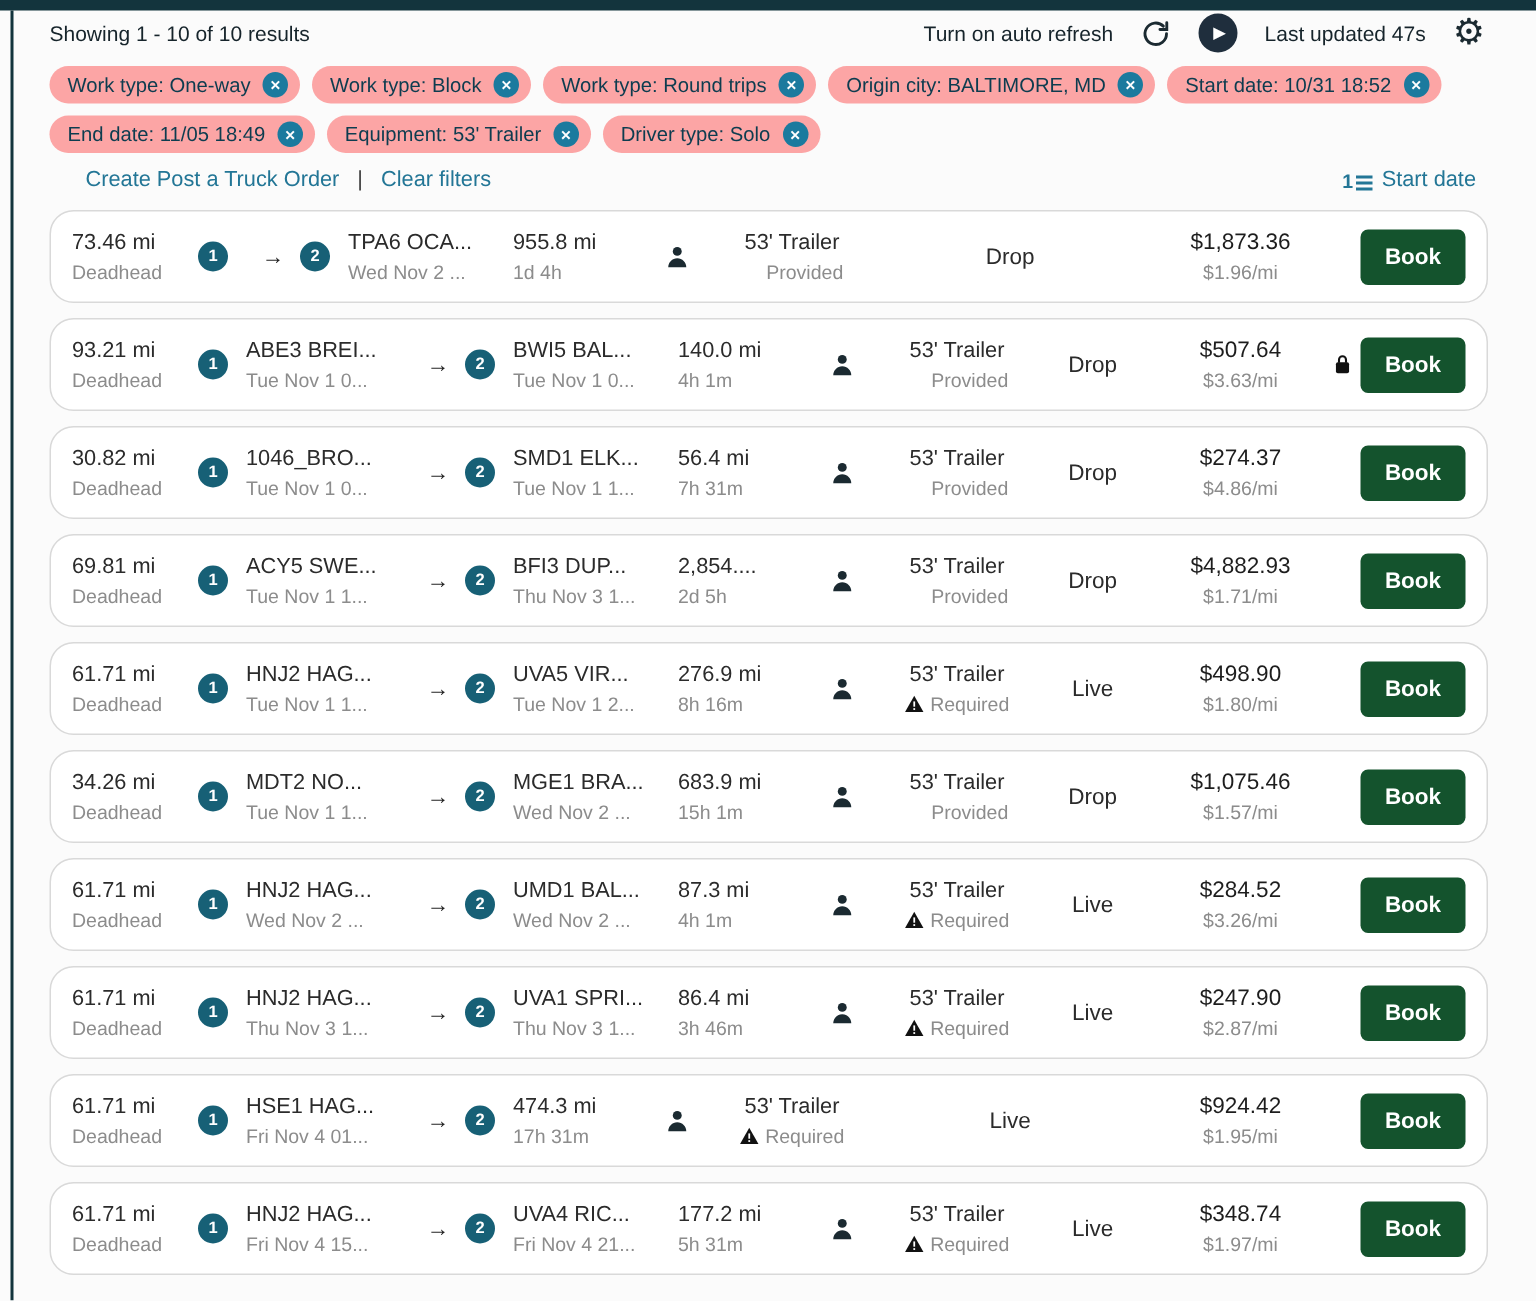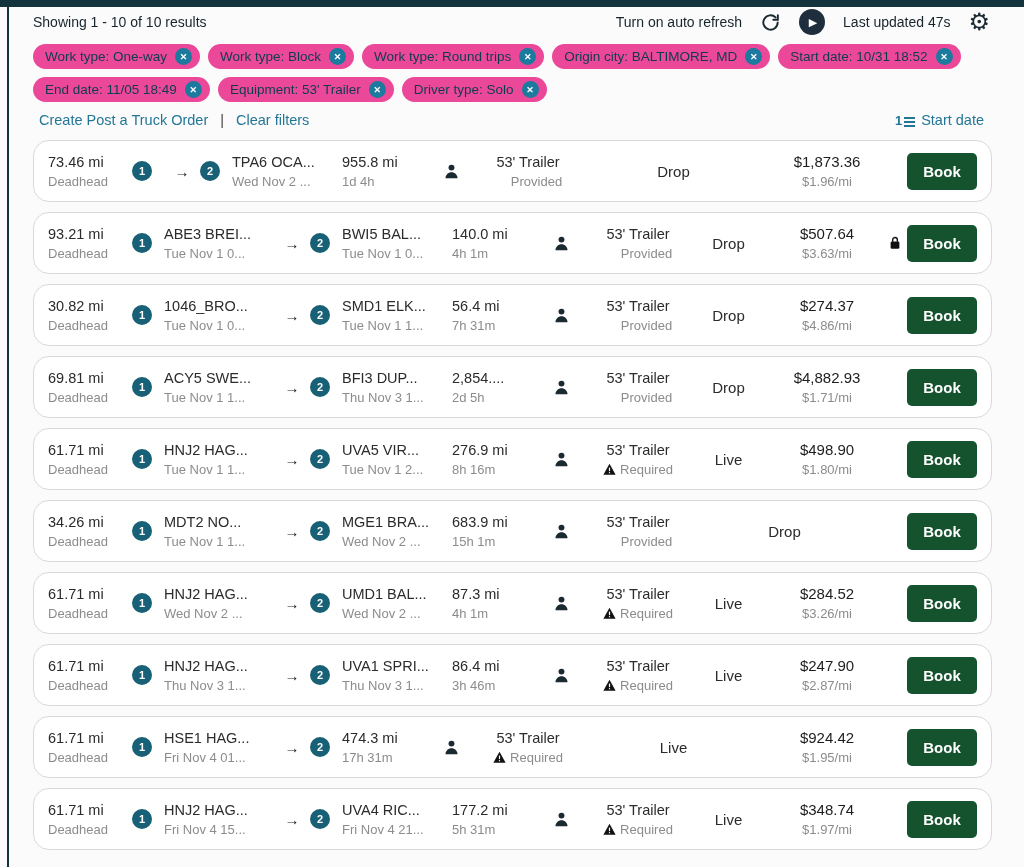--- a/index.html
+++ b/index.html
@@ -20,28 +20,28 @@
   .showing { font-size:14px; color:#16242b; }
   .hdr-controls { display:flex; align-items:center; gap:18px; margin-right:2px;margin-left:36px; }
   .hdr-controls .txt { font-size:14px; color:#16242b; cursor:pointer; }
   .icon-btn { display:inline-flex; align-items:center; justify-content:center; cursor:pointer; }
   .play-btn { width:26px; height:26px; border-radius:50%; background:#1f2e3d; display:flex; align-items:center; justify-content:center; cursor:pointer; }
   .play-btn .tri { color:#fff; font-size:11px; line-height:1; margin-left:2px; }
   .gear { font-size:24px; color:#1b2a31; line-height:1; cursor:pointer; }
 
   
   .chips { display:flex; flex-wrap:wrap; gap:8px 8px; margin-top:8px; max-width:945px; }
-  .chip { display:inline-flex; align-items:center; gap:8px; background:#ec4899; border-radius:13px;
+  .chip { display:inline-flex; align-items:center; gap:8px; background:#fca5a5; border-radius:13px;
           padding:3px 8px 3px 12px; height:25px; cursor:default; }
   .chip-label { font-size:13.5px; color:#0d3c4f; white-space:nowrap; }
   .chip-x { width:17px; height:17px; border-radius:50%; background:#1b7a9e; color:#fff; font-size:9px;
             display:flex; align-items:center; justify-content:center; cursor:pointer; font-weight:bold; }
 
   
-  .links-row { display:flex; align-items:center; margin:10px 0 12px 6px; font-size:14.5px; }
+  .links-row { display:flex; align-items:center; margin:10px 0 12px 24px; font-size:14.5px; }
   .links-row a { color:#237696; text-decoration:none; cursor:pointer; }
   .links-divider { color:#444; margin:0 12px; }
   .sort { margin-left:auto; margin-right:8px; display:flex; align-items:center; gap:6px; color:#237696; cursor:pointer; }
   .sorticon { display:flex; align-items:flex-end; gap:2px; }
   .sorticon .n1 { font-size:13px; font-weight:bold; color:#237696; line-height:1; }
   .sorticon .bars { display:flex; flex-direction:column; gap:2px; }
   .sorticon .bars i { display:block; width:11px; height:2px; background:#237696; }
 
   
   .rows { margin-top:2px; }
@@ -449,20 +449,24 @@
           <svg width="13" height="13" viewBox="0 0 24 24">
             <path d="M12 1.5 23.3 21.5H.7z" fill="#111"></path>
             <rect x="10.9" y="8.5" width="2.2" height="6.5" fill="#fff"></rect>
             <rect x="10.9" y="16.8" width="2.2" height="2.2" fill="#fff"></rect>
           </svg>
         </span>
         <span>Provided</span>
       </div>
     </div>
     <div class="c-stoptype">Drop</div>
+    <div class="c-price">
+      <div class="price-main">$1,075.46</div>
+      <div class="sub">$1.57/mi</div>
+    </div>
     <div class="c-lock hidden">
       <svg width="14" height="16" viewBox="0 0 24 26">
         <path d="M8 11V7.5a4 4 0 0 1 8 0V11" fill="none" stroke="#111" stroke-width="2.4"></path>
         <rect x="4.5" y="10.5" width="15" height="12.5" rx="2.2" fill="#111"></rect>
       </svg>
     </div>
     <button class="book-btn">Book</button>
   </div>
 
   <div class="card">

